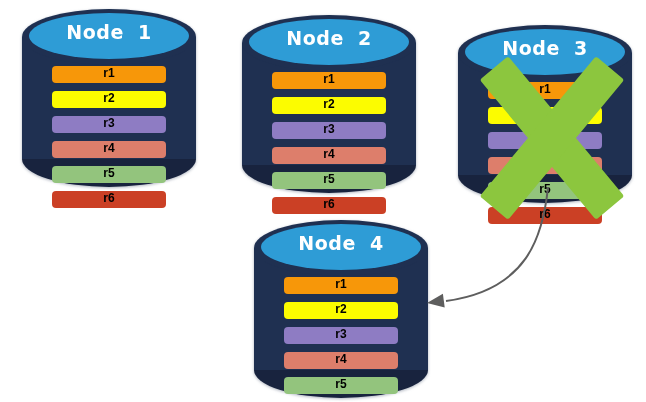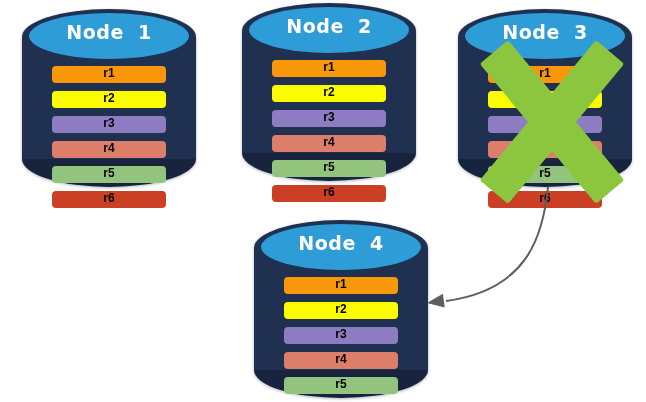--- a/index.html
+++ b/index.html
@@ -88,21 +88,21 @@
         </div>
       <div class="bar" style="background: rgb(147, 196, 125);">
           <span class="bar-label">r5</span>
         </div>
       <div class="bar" style="background: rgb(203, 64, 37);">
           <span class="bar-label">r6</span>
         </div>
     </div>
   </div>
 
-  <div class="node" style="left:241px;top:1px">
+  <div class="node" style="left:241px;top:13px">
     <svg class="cyl" viewBox="0 0 176 184">
       <ellipse cx="88" cy="152" rx="87" ry="28" fill="#18233E"></ellipse>
       <rect x="1" y="30" width="174" height="122" fill="#1F3051"></rect>
       <ellipse cx="88" cy="30" rx="87" ry="28" fill="#1F3051"></ellipse>
       <ellipse cx="88" cy="29" rx="80" ry="23" fill="#2E9CD6"></ellipse>
     </svg>
     <div class="title">Node 2</div>
     <div class="bars">
       <div class="bar" style="background: rgb(247, 151, 9);">
           <span class="bar-label">r1</span>
@@ -118,21 +118,21 @@
         </div>
       <div class="bar" style="background: rgb(147, 196, 125);">
           <span class="bar-label">r5</span>
         </div>
       <div class="bar" style="background: rgb(203, 64, 37);">
           <span class="bar-label">r6</span>
         </div>
     </div>
   </div>
 
-  <div class="node" style="left:457px;top:7px">
+  <div class="node" style="left:457px;top:23px">
     <svg class="cyl" viewBox="0 0 176 184">
       <ellipse cx="88" cy="152" rx="87" ry="28" fill="#18233E"></ellipse>
       <rect x="1" y="30" width="174" height="122" fill="#1F3051"></rect>
       <ellipse cx="88" cy="30" rx="87" ry="28" fill="#1F3051"></ellipse>
       <ellipse cx="88" cy="29" rx="80" ry="23" fill="#2E9CD6"></ellipse>
     </svg>
     <div class="title">Node 3</div>
     <div class="bars">
       <div class="bar" style="background: rgb(247, 151, 9);">
           <span class="bar-label">r1</span>

